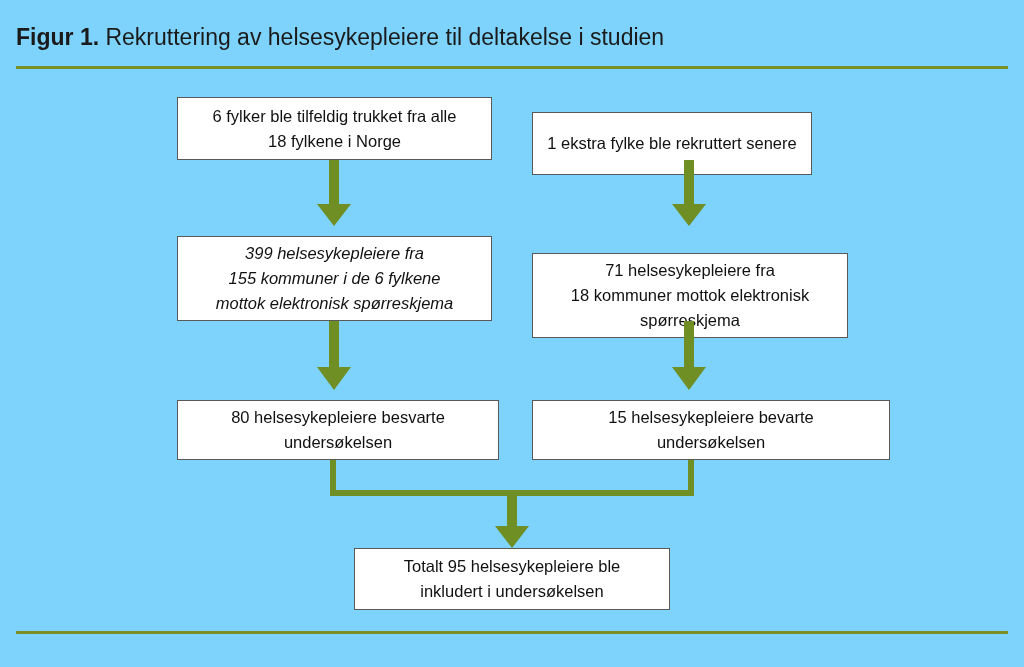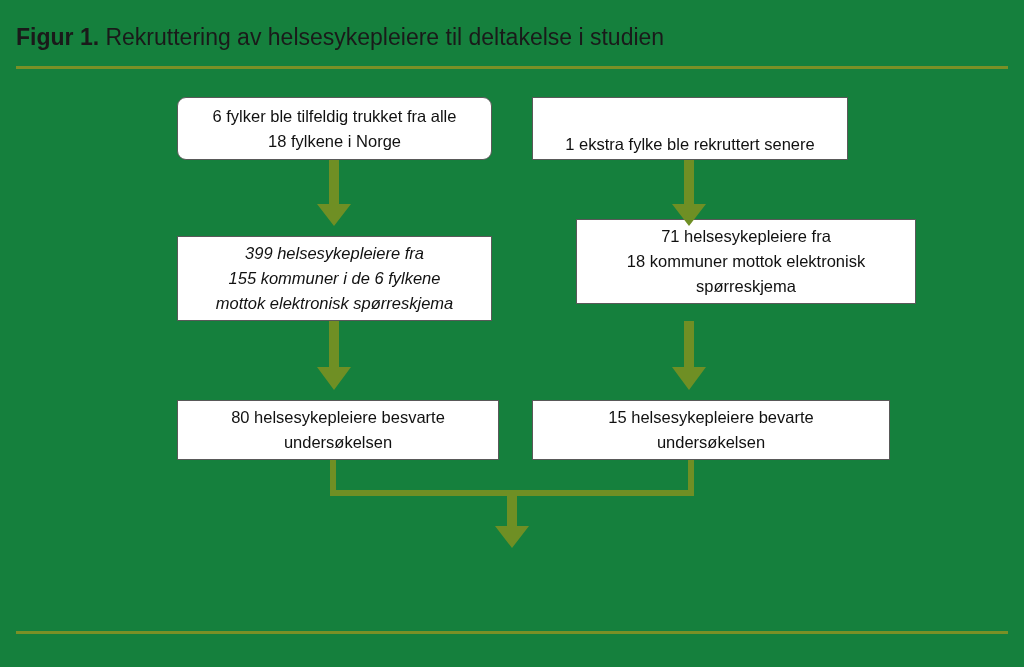--- a/index.html
+++ b/index.html
@@ -9,21 +9,21 @@
     background: #ffffff;
   }
   body {
     font-family: "Liberation Sans", sans-serif;
     color: #000000;
   }
   #figure-root {
     position: relative;
     width: 1024px;
     height: 667px;
-    background: #15803d;
+    background: #7dd3fc;
     overflow: hidden;
   }
 
   
   #figure-title {
     position: absolute;
     left: 16px;
     top: 22px;
     width: 960px;
     font-size: 23px;
@@ -63,24 +63,24 @@
     line-height: 25px;
     color: #111111;
     padding: 2px 8px;
   }
   .flow-box .box-text {
     display: block;
     width: 100%;
     white-space: pre-line;
   }
 
-  #box-r1c1 { left: 177px; top: 97px;  width: 315px; height: 63px; border-radius: 9px; }
-  #box-r1c2 { left: 532px; top: 97px;  width: 316px; height: 63px; align-items: flex-end; }
+  #box-r1c1 { left: 177px; top: 97px;  width: 315px; height: 63px; }
+  #box-r1c2 { left: 532px; top: 112px;  width: 280px; height: 63px; }
   #box-r2c1 { left: 177px; top: 236px; width: 315px; height: 85px; font-style: italic; }
-  #box-r2c2 { left: 532px; top: 219px; width: 340px; height: 85px; margin-left: 44px; }
+  #box-r2c2 { left: 532px; top: 253px; width: 316px; height: 85px; }
   #box-r3c1 { left: 177px; top: 400px; width: 322px; height: 60px; }
   #box-r3c2 { left: 532px; top: 400px; width: 358px; height: 60px; }
   #box-total { left: 354px; top: 548px; width: 316px; height: 62px; }
 
   
   .connector {
     position: absolute;
     pointer-events: none;
   }
   #arrow-a1 { left: 310px; top: 160px; width: 48px; height: 76px; }
@@ -123,20 +123,24 @@
 
   <div class="flow-box" id="box-r3c1">
     <span class="box-text">80 helsesykepleiere besvarte
 undersøkelsen</span>
   </div>
   <div class="flow-box" id="box-r3c2">
     <span class="box-text">15 helsesykepleiere bevarte
 undersøkelsen</span>
   </div>
 
+  <div class="flow-box" id="box-total">
+    <span class="box-text">Totalt 95 helsesykepleiere ble
+inkludert i undersøkelsen</span>
+  </div>
 
   <svg class="connector" id="arrow-a1" viewBox="0 0 48 76">
     <polygon points="19,0 29,0 29,44 41,44 24,66 7,44 19,44" fill="#6f8f24"></polygon>
   </svg>
   <svg class="connector" id="arrow-a2" viewBox="0 0 48 76">
     <polygon points="19,0 29,0 29,44 41,44 24,66 7,44 19,44" fill="#6f8f24"></polygon>
   </svg>
 
   <svg class="connector" id="arrow-b1" viewBox="0 0 48 79">
     <polygon points="19,0 29,0 29,46 41,46 24,69 7,46 19,46" fill="#6f8f24"></polygon>

